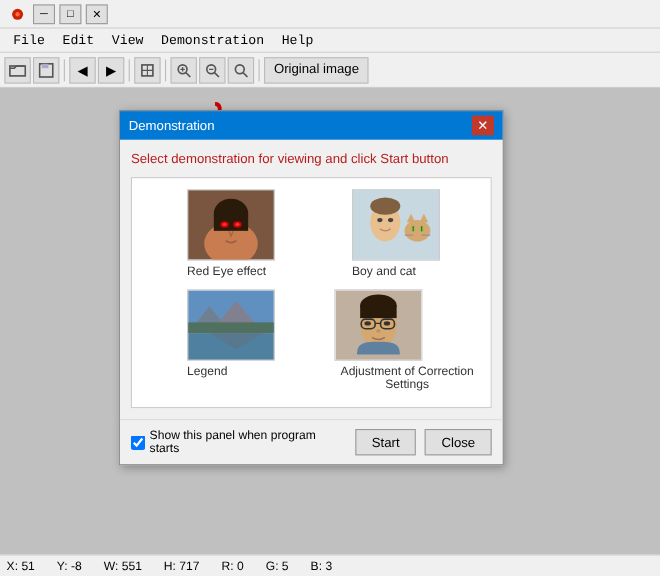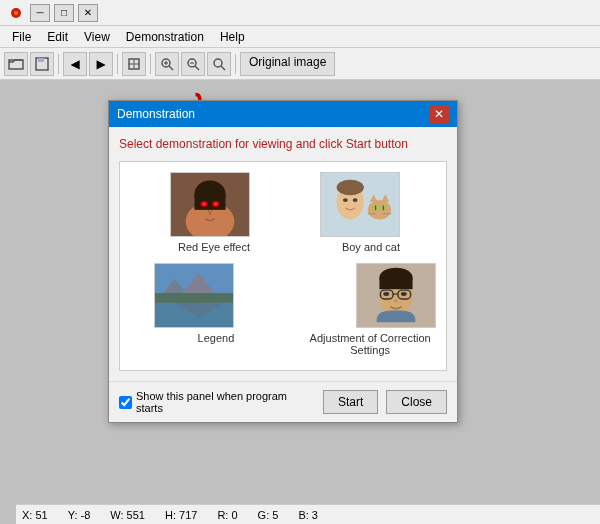--- a/index.html
+++ b/index.html
@@ -56,20 +56,21 @@
       height: 22px;
       display: flex;
       align-items: center;
       padding: 0 4px;
       border-bottom: 1px solid #ccc;
     }
     .menu-item {
       padding: 2px 8px;
       cursor: pointer;
       font-size: 12px;
+      font-family: Liberation Mono, monospace;
     }
 
     
     .toolbar {
       background: #f0f0f0;
       height: 32px;
       display: flex;
       align-items: center;
       padding: 0 4px;
       border-bottom: 1px solid #ccc;
@@ -177,21 +178,21 @@
       flex-direction: column;
       gap: 10px;
     }
     .demo-row {
       display: flex;
       gap: 30px;
     }
     .demo-item {
       display: flex;
       flex-direction: column;
-      align-items: flex-end;
+      align-items: flex-start;
       gap: 4px;
       cursor: pointer;
       min-width: 80px;
       padding-left: 40px;
     }
     .demo-thumb {
       width: 80px;
       height: 65px;
       border: 1px solid #ccc;
       display: flex;
@@ -226,21 +227,21 @@
       border: 1px solid #999;
       font-size: 12px;
       cursor: pointer;
       min-width: 50px;
     }
 
     
     .status-bar {
       position: absolute;
       bottom: 0;
-      left: 16px;
+      left: 0;
       right: 0;
       height: 20px;
       background: #f0f0f0;
       border-top: 1px solid #ccc;
       display: flex;
       align-items: center;
       padding: 0 6px;
       font-size: 11px;
       gap: 20px;
     }

